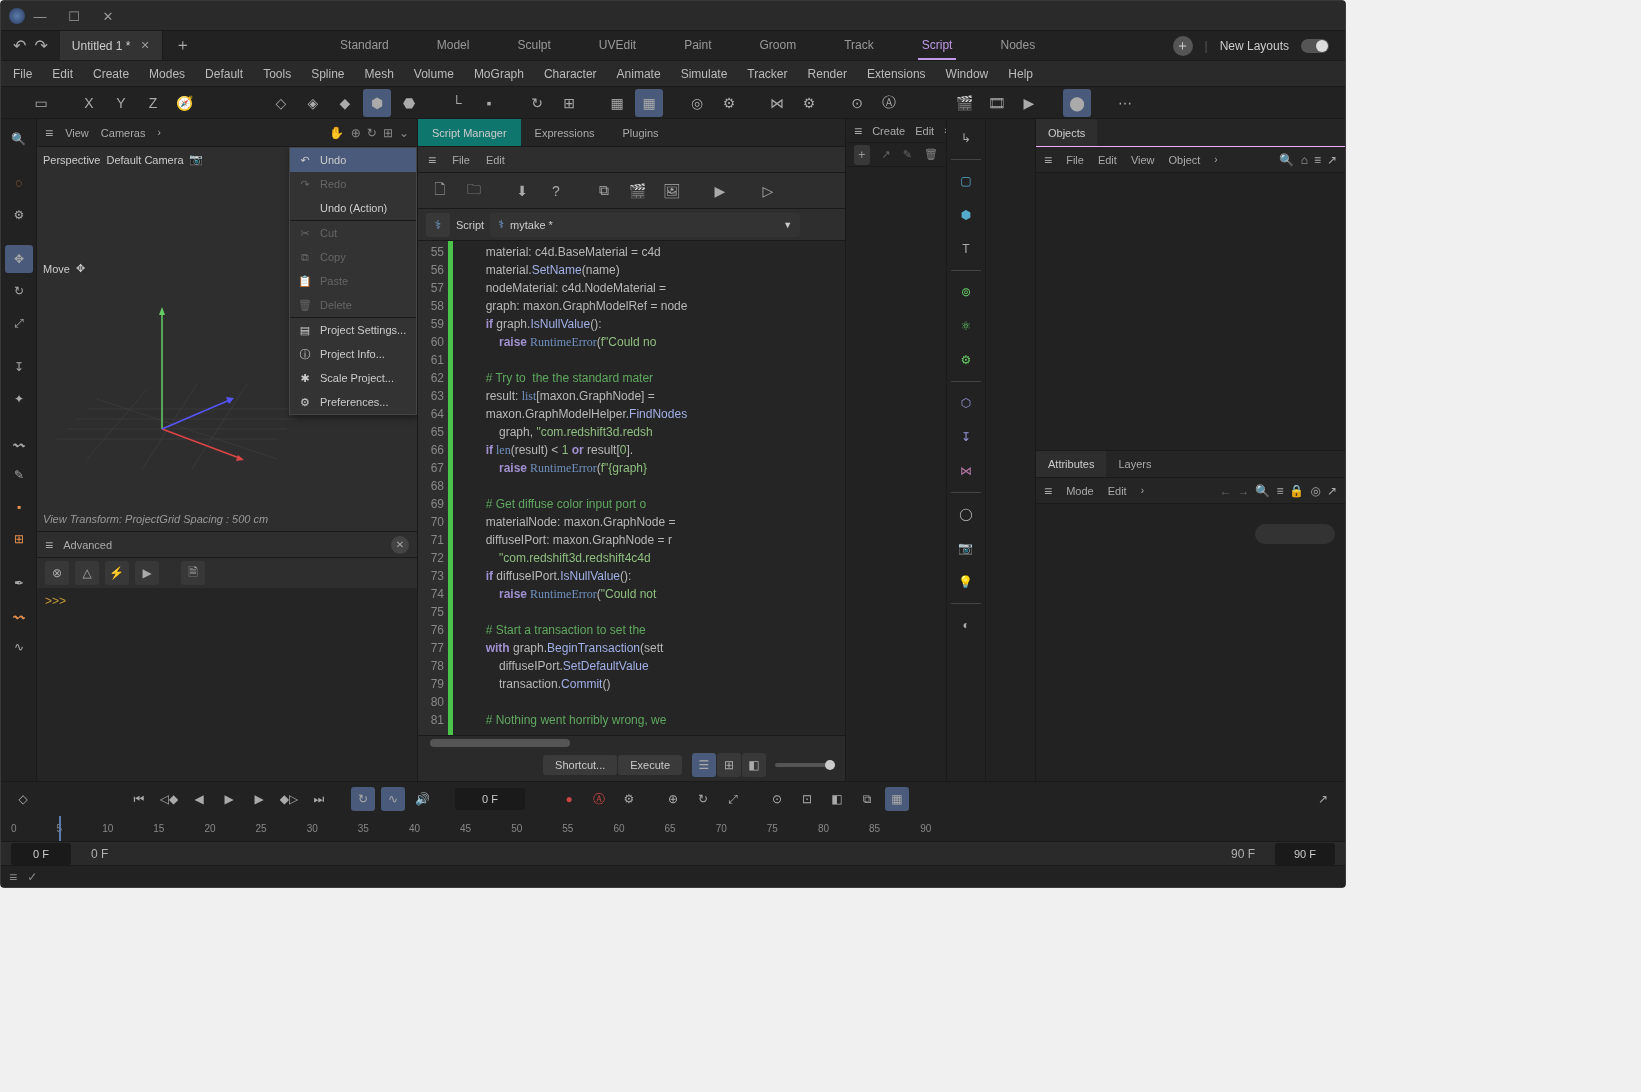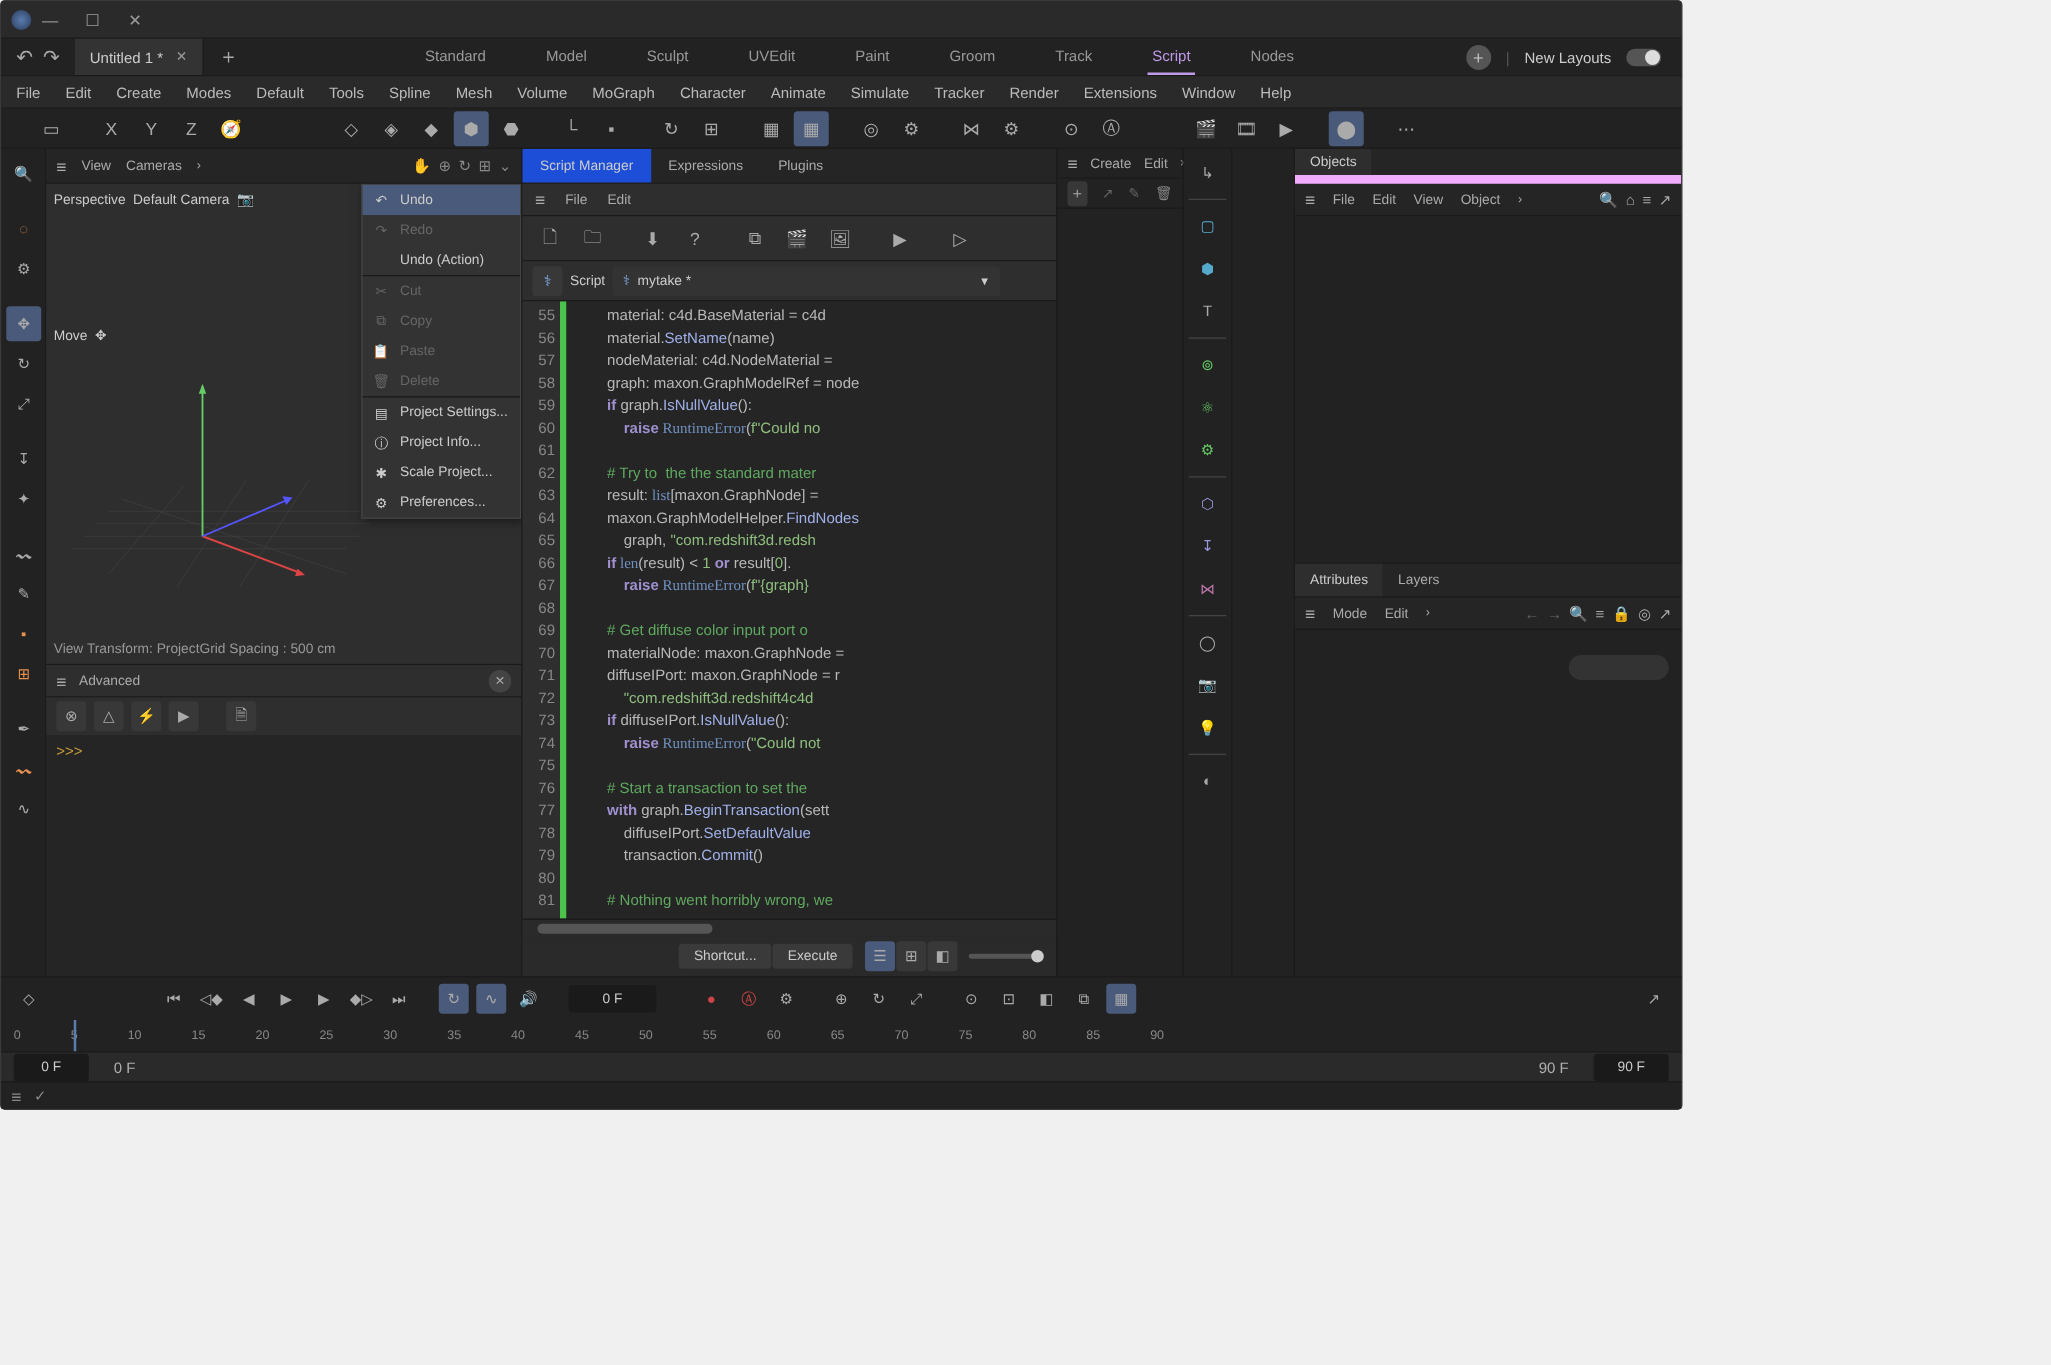--- a/index.html
+++ b/index.html
@@ -38,41 +38,41 @@
 .vp-header { height: 28px; background: #252525; display: flex; align-items: center; padding: 0 8px; gap: 12px; border-bottom: 1px solid #1a1a1a; color: #aaa; font-size: 11px; }
 .vp-header .hamb { font-size: 14px; }
 .vp-header .chev { font-size: 10px; }
 .vp-header-right { margin-left: auto; display: flex; gap: 6px; }
 .vp-icon { font-size: 12px; color: #888; }
 .viewport { flex: 1; background: #2e2e2e; position: relative; overflow: hidden; }
 .persp-label { position: absolute; top: 6px; left: 6px; color: #ccc; font-size: 11px; z-index: 2; display: flex; align-items: center; gap: 6px; }
 .axis-gizmo { position: absolute; top: 10px; right: 10px; width: 35px; height: 35px; z-index: 2; }
 .move-label { position: absolute; top: 115px; left: 6px; color: #ccc; font-size: 11px; display: flex; align-items: center; gap: 6px; z-index: 2; }
 .viewport svg.scene { width: 100%; height: 100%; }
-.view-status { position: absolute; bottom: 6px; left: 6px; color: #999; font-size: 11px; z-index: 2; }
+.view-status { position: absolute; bottom: 6px; left: 6px; color: #999; font-size: 11px; z-index: 2; font-style: italic; }
 .context-menu { position: absolute; top: 0; right: 0; width: 128px; background: #333333; border: 1px solid #444; z-index: 3; box-shadow: 2px 2px 8px rgba(0,0,0,0.5); }
 .ctx-row { height: 24px; display: flex; align-items: center; padding: 0 8px; gap: 8px; color: #ccc; font-size: 11px; cursor: pointer; }
 .ctx-row.hov { background: #4a5a7a; }
 .ctx-row.disabled { color: #666; }
 .ctx-sep { height: 1px; background: #1a1a1a; }
 .ctx-icon { width: 14px; text-align: center; font-size: 11px; }
 .console-sec { height: 250px; background: #252525; display: flex; flex-direction: column; border-top: 1px solid #1a1a1a; }
 .console-tabs { height: 28px; display: flex; align-items: center; border-bottom: 1px solid #1a1a1a; }
 .ctab { padding: 0 12px; height: 100%; display: flex; align-items: center; color: #aaa; font-size: 11px; cursor: pointer; }
 .ctab.active { background: #2e2e2e; color: #ccc; }
 .adv-row { height: 26px; display: flex; align-items: center; padding: 0 8px; gap: 10px; color: #aaa; font-size: 11px; background: #2e2e2e; border-bottom: 1px solid #1a1a1a; }
 .adv-row .hamb { font-size: 14px; }
 .adv-row .xbtn { margin-left: auto; width: 18px; height: 18px; background: #444; border-radius: 50%; display: flex; align-items: center; justify-content: center; font-size: 10px; cursor: pointer; }
 .console-toolbar { height: 30px; display: flex; align-items: center; padding: 0 8px; gap: 6px; background: #2e2e2e; }
 .ct-btn { width: 24px; height: 24px; background: #383838; border-radius: 3px; display: flex; align-items: center; justify-content: center; cursor: pointer; font-size: 12px; color: #aaa; }
 .console-body { flex: 1; background: #252525; padding: 6px 8px; color: #c49a3a; font-family: monospace; font-size: 12px; }
 .script-col { flex: 1; display: flex; flex-direction: column; background: #252525; border-left: 1px solid #1a1a1a; }
 .script-tabs { height: 28px; display: flex; align-items: center; border-bottom: 1px solid #1a1a1a; }
 .stab { padding: 0 14px; height: 100%; display: flex; align-items: center; color: #aaa; font-size: 11px; cursor: pointer; }
-.stab.active { background: #1d4ed8; color: #ccc; }
+.stab.active { background: #0f766e; color: #ccc; }
 .script-menu { height: 26px; display: flex; align-items: center; padding: 0 10px; gap: 16px; background: #2e2e2e; border-bottom: 1px solid #1a1a1a; color: #aaa; font-size: 11px; }
 .script-toolbar { height: 36px; display: flex; align-items: center; padding: 0 8px; gap: 6px; background: #2e2e2e; border-bottom: 1px solid #1a1a1a; }
 .st-btn { width: 28px; height: 28px; border-radius: 3px; display: flex; align-items: center; justify-content: center; cursor: pointer; font-size: 14px; color: #aaa; }
 .script-dropdown { height: 32px; display: flex; align-items: center; padding: 0 8px; gap: 6px; background: #2e2e2e; border-bottom: 1px solid #1a1a1a; }
 .sd-py { width: 24px; height: 24px; background: #383838; border-radius: 3px; display: flex; align-items: center; justify-content: center; font-size: 12px; }
 .sd-label { color: #ccc; font-size: 11px; }
 .sd-sel { flex: 1; height: 24px; background: #333; border-radius: 3px; display: flex; align-items: center; padding: 0 8px; color: #ccc; font-size: 11px; max-width: 310px; }
 .sd-sel-chev { margin-left: auto; font-size: 9px; }
 .code-area { flex: 1; display: flex; background: #252525; overflow: hidden; font-family: Consolas, monospace; font-size: 12px; }
 .gutter { width: 30px; background: #2e2e2e; text-align: right; padding: 2px 4px 2px 0; color: #888; line-height: 18px; }
@@ -90,21 +90,21 @@
 .exec-bar { height: 32px; display: flex; align-items: center; justify-content: flex-end; padding: 0 10px; gap: 1px; background: #2a2a2a; }
 .exec-btn { padding: 4px 12px; background: #3a3a3a; border-radius: 3px; color: #ccc; font-size: 11px; cursor: pointer; }
 .right-col { width: 190px; display: flex; background: #222; border-left: 1px solid #1a1a1a; }
 .rtools { width: 40px; display: flex; flex-direction: column; padding: 4px; gap: 4px; border-right: 1px solid #1a1a1a; }
 .rtools.inner { border-left: 1px solid #1a1a1a; }
 .rt-btn { width: 30px; height: 30px; border-radius: 3px; display: flex; align-items: center; justify-content: center; cursor: pointer; color: #aaa; }
 .rt-sep { height: 1px; background: #444; margin: 2px 0; }
 .obj-strip { width: 100px; display: flex; flex-direction: column; }
 .obj-header { height: 24px; display: flex; align-items: center; padding: 0 8px; gap: 10px; color: #aaa; font-size: 11px; border-bottom: 1px solid #1a1a1a; }
 .far-right-col { width: 310px; display: flex; flex-direction: column; background: #252525; border-left: 1px solid #1a1a1a; }
-.obj-tabs { height: 28px; display: flex; align-items: center; border-bottom: 7px solid #f0abfc; }
+.obj-tabs { height: 28px; display: flex; align-items: center; border-bottom: 1px solid #f0abfc; }
 .otab { padding: 0 12px; height: 100%; display: flex; align-items: center; color: #aaa; font-size: 11px; cursor: pointer; }
 .otab.active { background: #2e2e2e; color: #ccc; }
 .obj-menu { height: 26px; display: flex; align-items: center; padding: 0 8px; gap: 14px; color: #aaa; font-size: 11px; border-bottom: 1px solid #1a1a1a; }
 .obj-menu-right { margin-left: auto; display: flex; gap: 6px; font-size: 12px; }
 .obj-body { flex: 1; background: #222; }
 .attr-tabs { height: 28px; display: flex; align-items: center; border-top: 1px solid #1a1a1a; border-bottom: 1px solid #1a1a1a; }
 .attr-body { flex: 1; background: #222; position: relative; }
 .attr-pill { position: absolute; top: 20px; right: 10px; width: 80px; height: 20px; background: #333; border-radius: 10px; }
 .timeline { height: 60px; background: #222; border-top: 1px solid #1a1a1a; display: flex; flex-direction: column; }
 .tl-controls { height: 34px; display: flex; align-items: center; padding: 0 10px; gap: 6px; }

